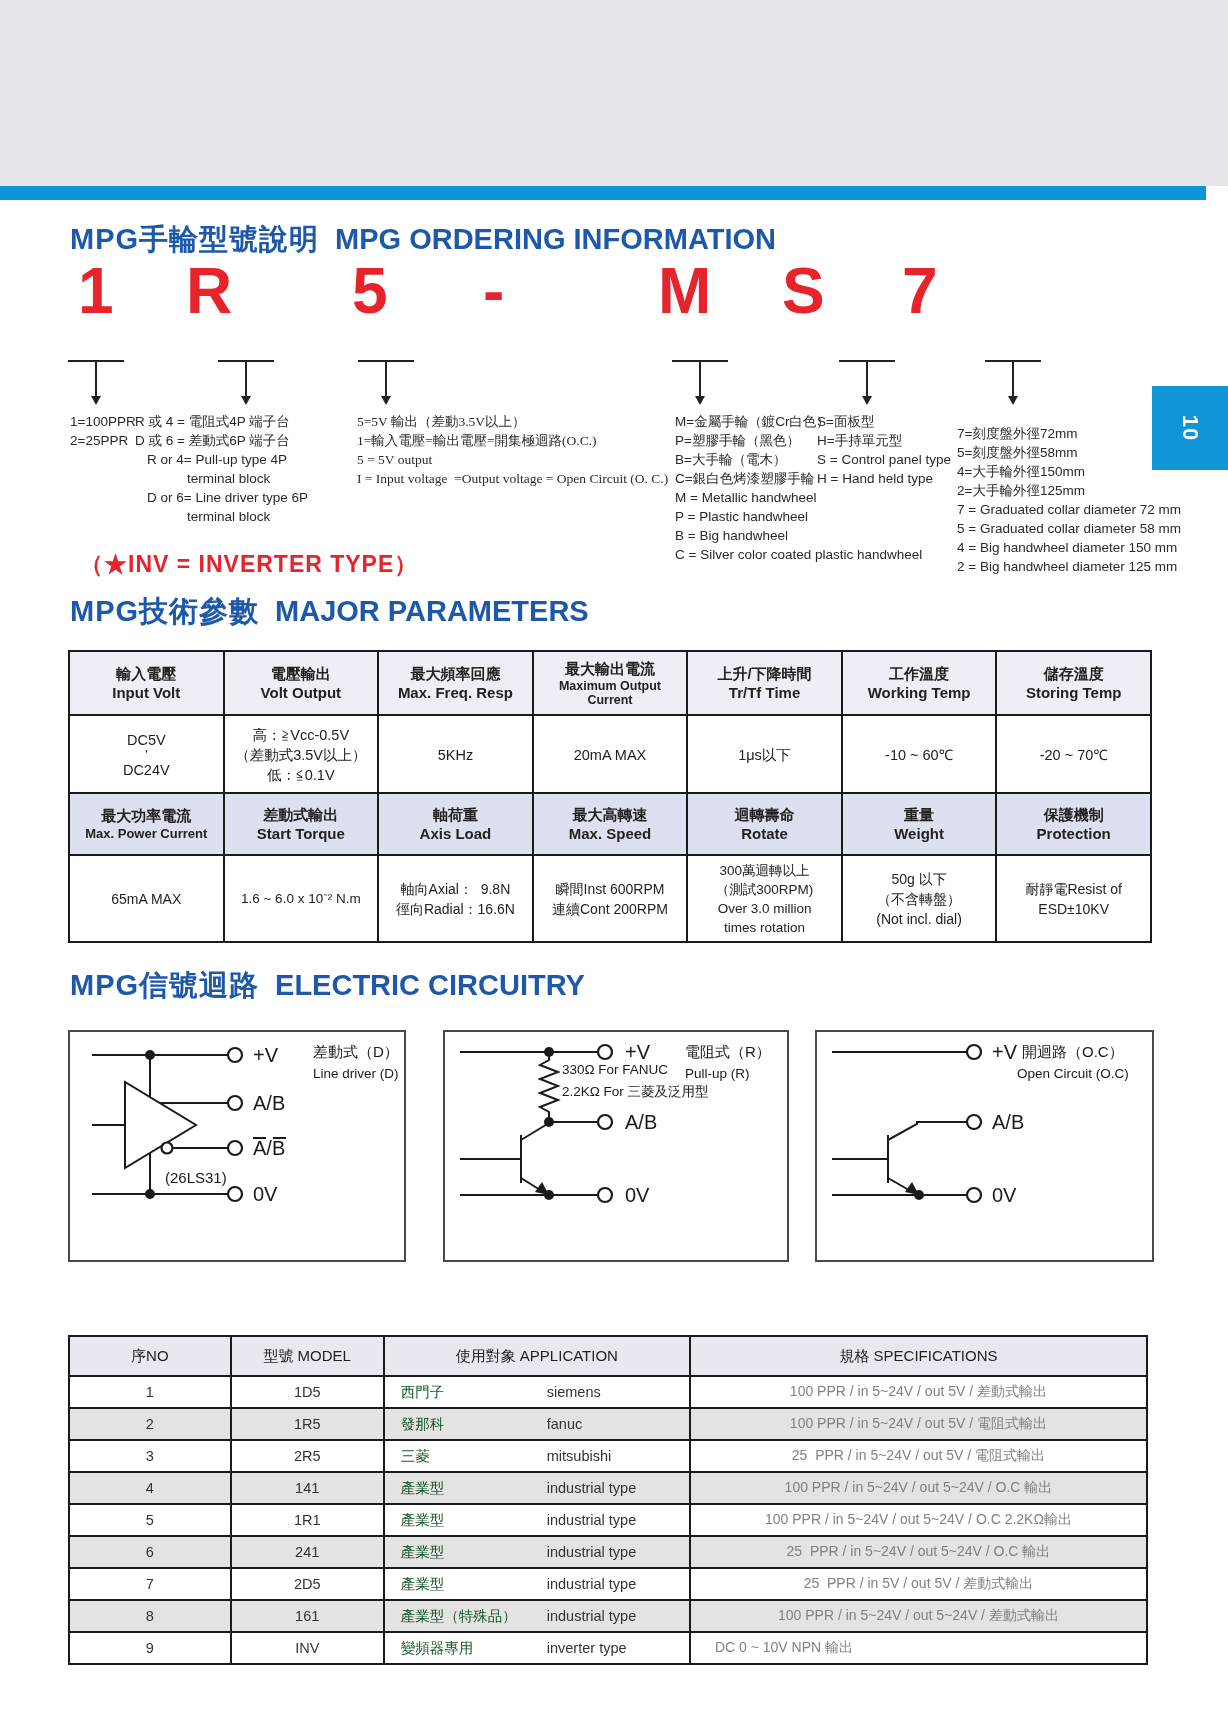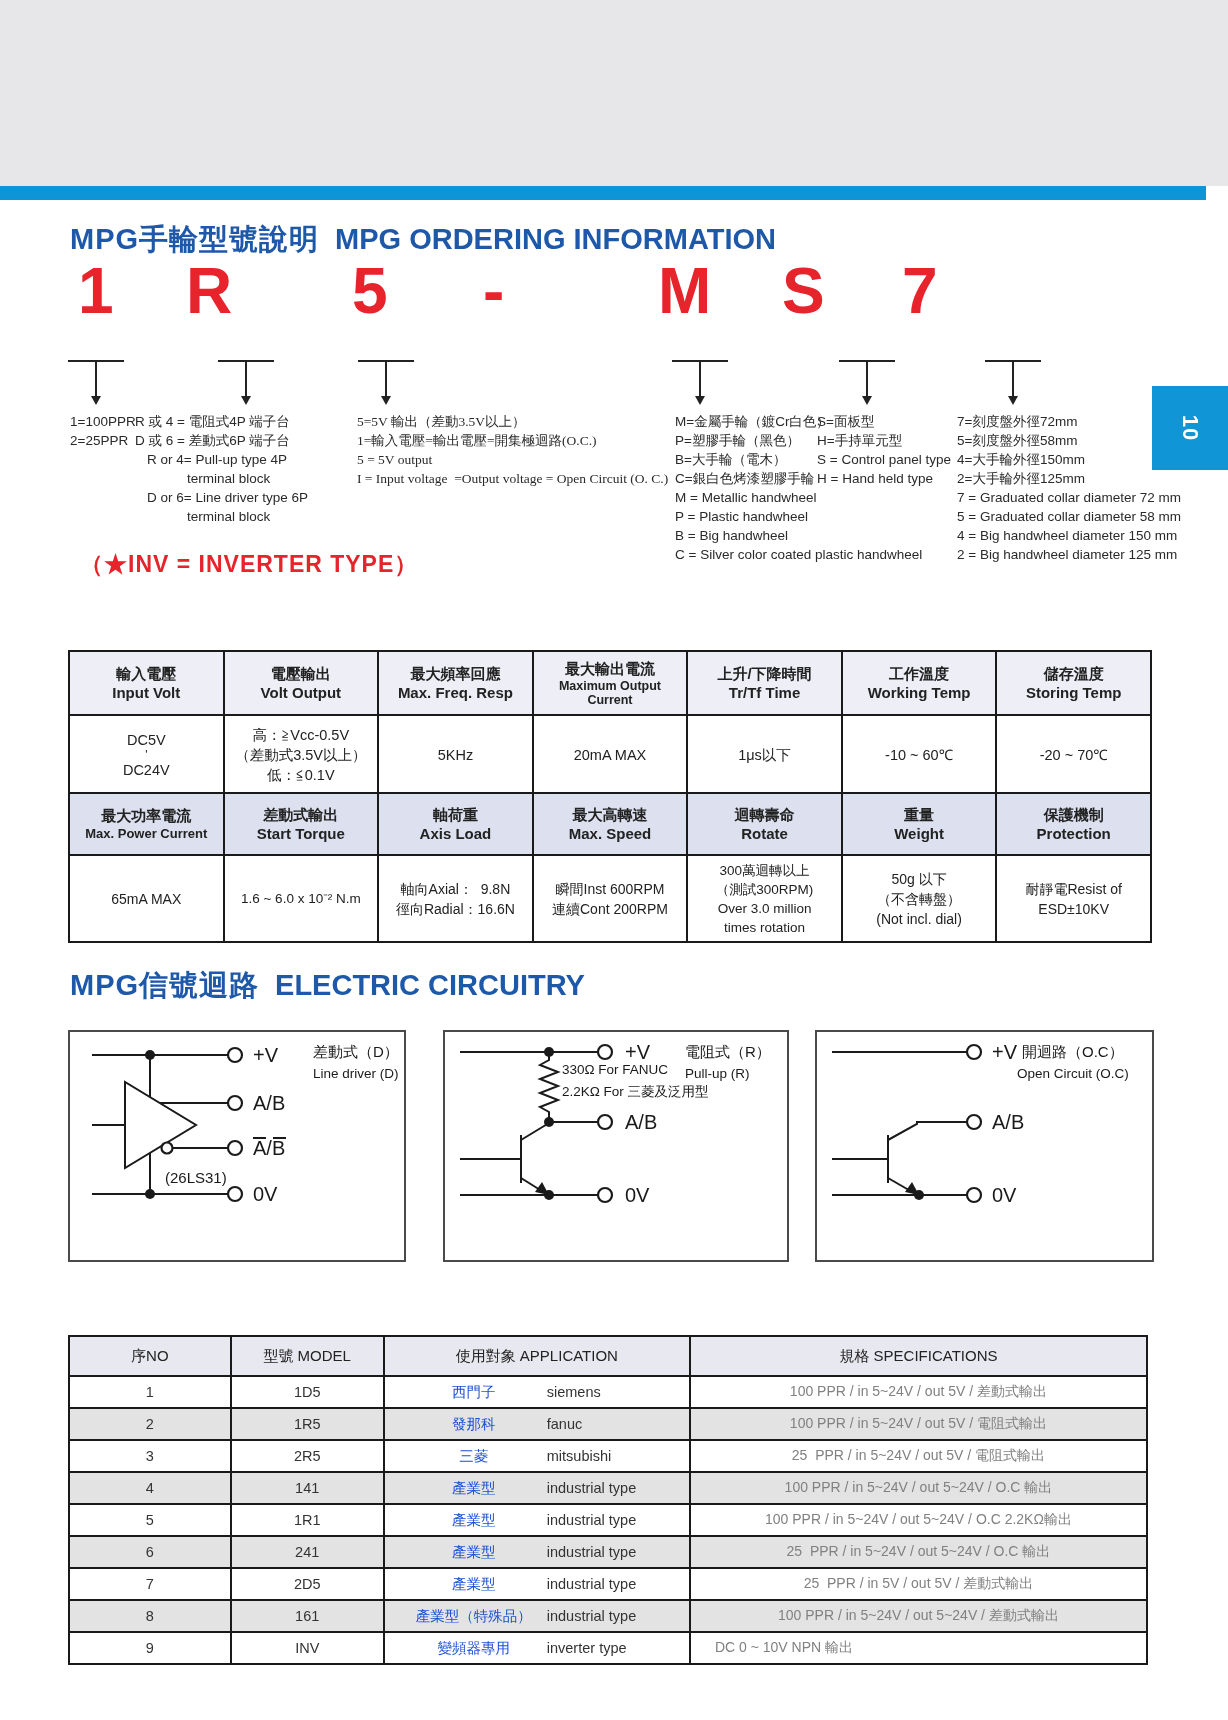--- a/index.html
+++ b/index.html
@@ -67,21 +67,21 @@
   .ttl2 { font-size:13.5px; }
   .rlbl { font-size:13.5px; }
   .chip { font-size:15px; }
 
   
   .t2 { left:68px; top:1335px; width:1080px; }
   .t2 th { background:#e8e8f0; height:34px; font-size:15px; font-weight:normal; }
   .t2 td { height:26px; font-size:14.5px; color:#333; border-width:1.5px; }
   .t2 tr.alt td { background:#e3e3e3; }
   .t2 td.app { text-align:left; padding-left:16px; }
-  .t2 .azh { display:inline-block; width:146px; color:#1d4ed8; white-space:nowrap;text-align:center; }
+  .t2 .azh { display:inline-block; width:146px; color:#14532d; white-space:nowrap; }
   .t2 .aen { color:#333; }
   .t2 td.spec { color:#818181; font-size:14px; }
   .t2 td.spec.tl { text-align:left; padding-left:24px; }
   .t2 table, .t2 { border:2.5px solid #1a1a1a; }
 </style>
 </head>
 <body>
 
 <div class="page">
 
@@ -161,33 +161,36 @@
     <div>P = Plastic handwheel</div>
     <div>B = Big handwheel</div>
     <div>C = Silver color coated plastic handwheel</div>
   </div>
   <div class="anno" style="left:817px;">
     <div>S=面板型</div>
     <div>H=手持單元型</div>
     <div>S = Control panel type</div>
     <div>H = Hand held type</div>
   </div>
-  <div class="anno" style="left:957px;">
+  <div class="anno" style="left:957px;margin-top:12px;">
     <div>7=刻度盤外徑72mm</div>
     <div>5=刻度盤外徑58mm</div>
     <div>4=大手輪外徑150mm</div>
     <div>2=大手輪外徑125mm</div>
     <div>7 = Graduated collar diameter 72 mm</div>
     <div>5 = Graduated collar diameter 58 mm</div>
     <div>4 = Big handwheel diameter 150 mm</div>
     <div>2 = Big handwheel diameter 125 mm</div>
   </div>
 
   <div class="inv-note">（★INV = INVERTER TYPE）</div>
 
+  <div class="sec-heading" style="left:70px; top:592px;">
+    <span class="zh">MPG技術參數</span><span>MAJOR PARAMETERS</span>
+  </div>
 
   <table class="tbl t1a">
     <colgroup>
         <col>
         <col>
         <col>
         <col>
         <col>
         <col>
         <col>

